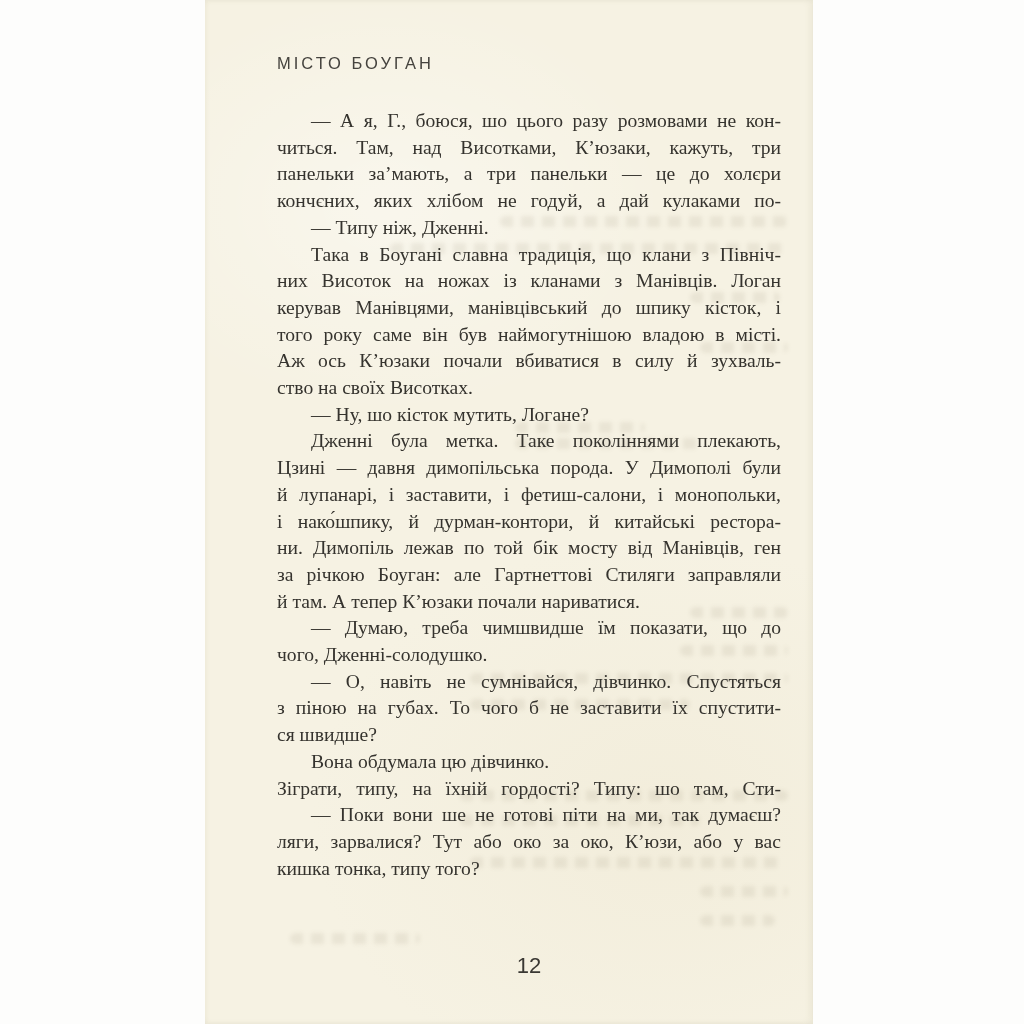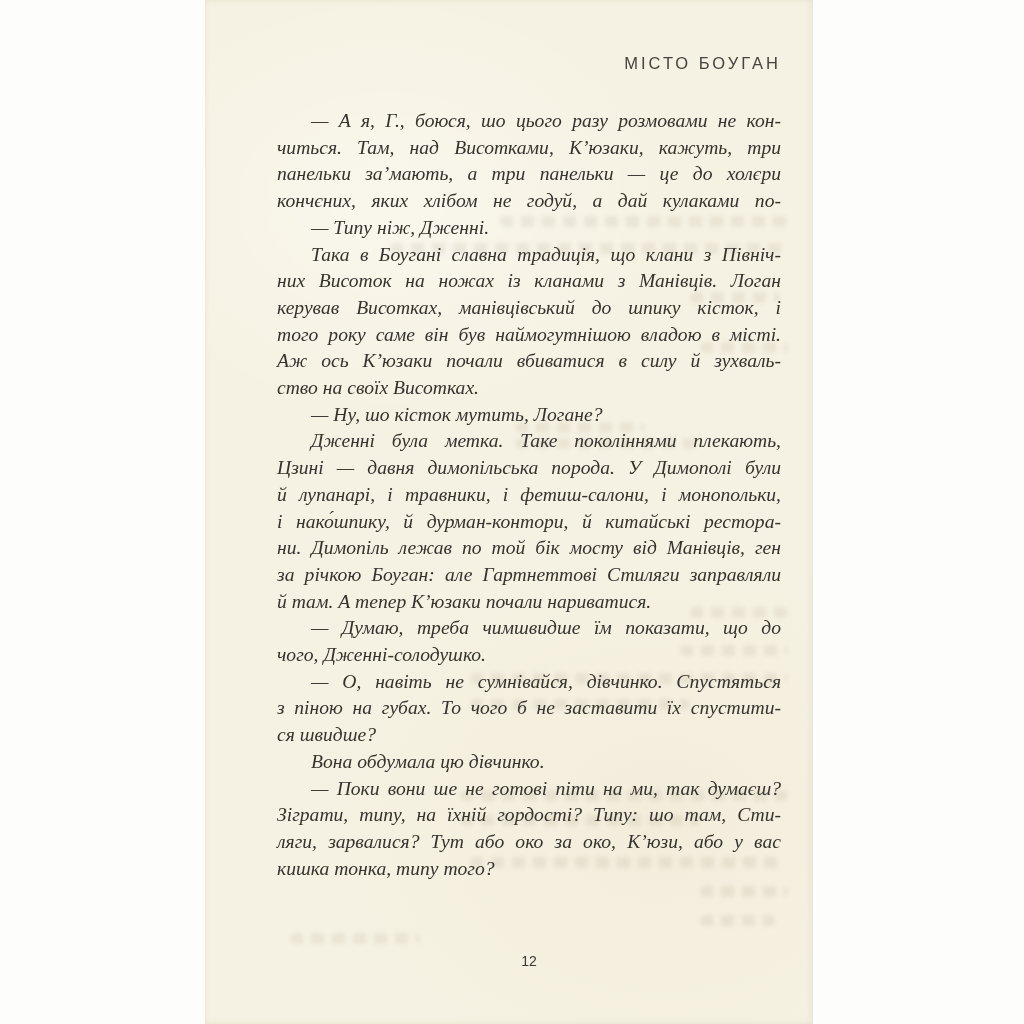--- a/index.html
+++ b/index.html
@@ -28,55 +28,54 @@
       radial-gradient(ellipse 400px 300px at 30% 20%, rgba(255,255,255,0.35), rgba(255,255,255,0) 70%),
       radial-gradient(ellipse 500px 400px at 75% 80%, rgba(231,222,195,0.25), rgba(255,255,255,0) 70%),
       #f6f2e3;
     box-shadow: inset -3px 0 6px rgba(120,110,80,0.08), inset 2px 0 4px rgba(120,110,80,0.05);
   }
   .running-head {
     position: absolute;
     left: 72px;
     top: 54px;
     width: 504px;
-    text-align: right;
+    text-align: left;
     font-family: "Liberation Sans", sans-serif;
     font-size: 16.5px;
     letter-spacing: 3px;
     color: #45433e;
   }
   .body-text {
     position: absolute;
     left: 72px;
     top: 108px;
     width: 504px;
     font-family: "Liberation Serif", serif;
     font-size: 19.6px;
     line-height: 26.7px;
     color: #35332e;
   }
   .line {
     text-align: justify;
     text-align-last: justify;
-    font-style: italic;
   }
   .line.plast {
     text-align-last: left;
   }
   .line.pfirst {
     text-indent: 34px;
   }
   .page-number {
     position: absolute;
     left: 72px;
     top: 953px;
     width: 504px;
     text-align: center;
     font-family: "Liberation Sans", sans-serif;
-    font-size: 14px;
+    font-size: 22px;
     color: #3a3833;
   }
   
   .bleed {
     position: absolute;
     height: 11px;
     border-radius: 6px;
     background: repeating-linear-gradient(90deg,
       rgba(125,114,88,0.30) 0px, rgba(125,114,88,0.30) 13px,
       rgba(125,114,88,0.00) 13px, rgba(125,114,88,0.00) 21px);
@@ -113,40 +112,40 @@
     </div>
 
     <div class="body-text" id="body-text">
         <div class="line pfirst">— А я, Г., боюся, шо цього разу розмовами не кон-</div>
         <div class="line">читься. Там, над Висотками, К’юзаки, кажуть, три</div>
         <div class="line">панельки за’мають, а три панельки — це до холєри</div>
         <div class="line">кончєних, яких хлібом не годуй, а дай кулаками по-</div>
         <div class="line pfirst plast">— Типу ніж, Дженні.</div>
         <div class="line pfirst">Така в Боугані славна традиція, що клани з Північ-</div>
         <div class="line">них Висоток на ножах із кланами з Манівців. Логан</div>
-        <div class="line">керував Висотках, манівцівський до шпику кісток, і</div>
+        <div class="line">керував Манівцями, манівцівський до шпику кісток, і</div>
         <div class="line">того року саме він був наймогутнішою владою в місті.</div>
         <div class="line">Аж ось К’юзаки почали вбиватися в силу й зухваль-</div>
         <div class="line plast">ство на своїх Висотках.</div>
         <div class="line pfirst plast">— Ну, шо кісток мутить, Логане?</div>
         <div class="line pfirst">Дженні була метка. Таке поколіннями плекають,</div>
         <div class="line">Цзині — давня димопільська порода. У Димополі були</div>
-        <div class="line">й лупанарі, і травники, і фетиш-салони, і монопольки,</div>
+        <div class="line">й лупанарі, і заставити, і фетиш-салони, і монопольки,</div>
         <div class="line">і нако́шпику, й дурман-контори, й китайські рестора-</div>
         <div class="line">ни. Димопіль лежав по той бік мосту від Манівців, ген</div>
         <div class="line">за річкою Боуган: але Гартнеттові Стиляги заправляли</div>
         <div class="line plast">й там. А тепер К’юзаки почали нариватися.</div>
         <div class="line pfirst">— Думаю, треба чимшвидше їм показати, що до</div>
         <div class="line plast">чого, Дженні-солодушко.</div>
         <div class="line pfirst">— О, навіть не сумнівайся, дівчинко. Спустяться</div>
         <div class="line">з піною на губах. То чого б не заставити їх спустити-</div>
         <div class="line plast">ся швидше?</div>
         <div class="line pfirst plast">Вона обдумала цю дівчинко.</div>
+        <div class="line">Зіграти, типу, на їхній гордості? Типу: шо там, Сти-</div>
         <div class="line pfirst">— Поки вони ше не готові піти на ми, так думаєш?</div>
-        <div class="line">Зіграти, типу, на їхній гордості? Типу: шо там, Сти-</div>
         <div class="line">ляги, зарвалися? Тут або око за око, К’юзи, або у вас</div>
         <div class="line plast">кишка тонка, типу того?</div>
       </div>
 
     <div class="page-number">12</div>
 
   </div>
 </div>
 
 </body></html>

